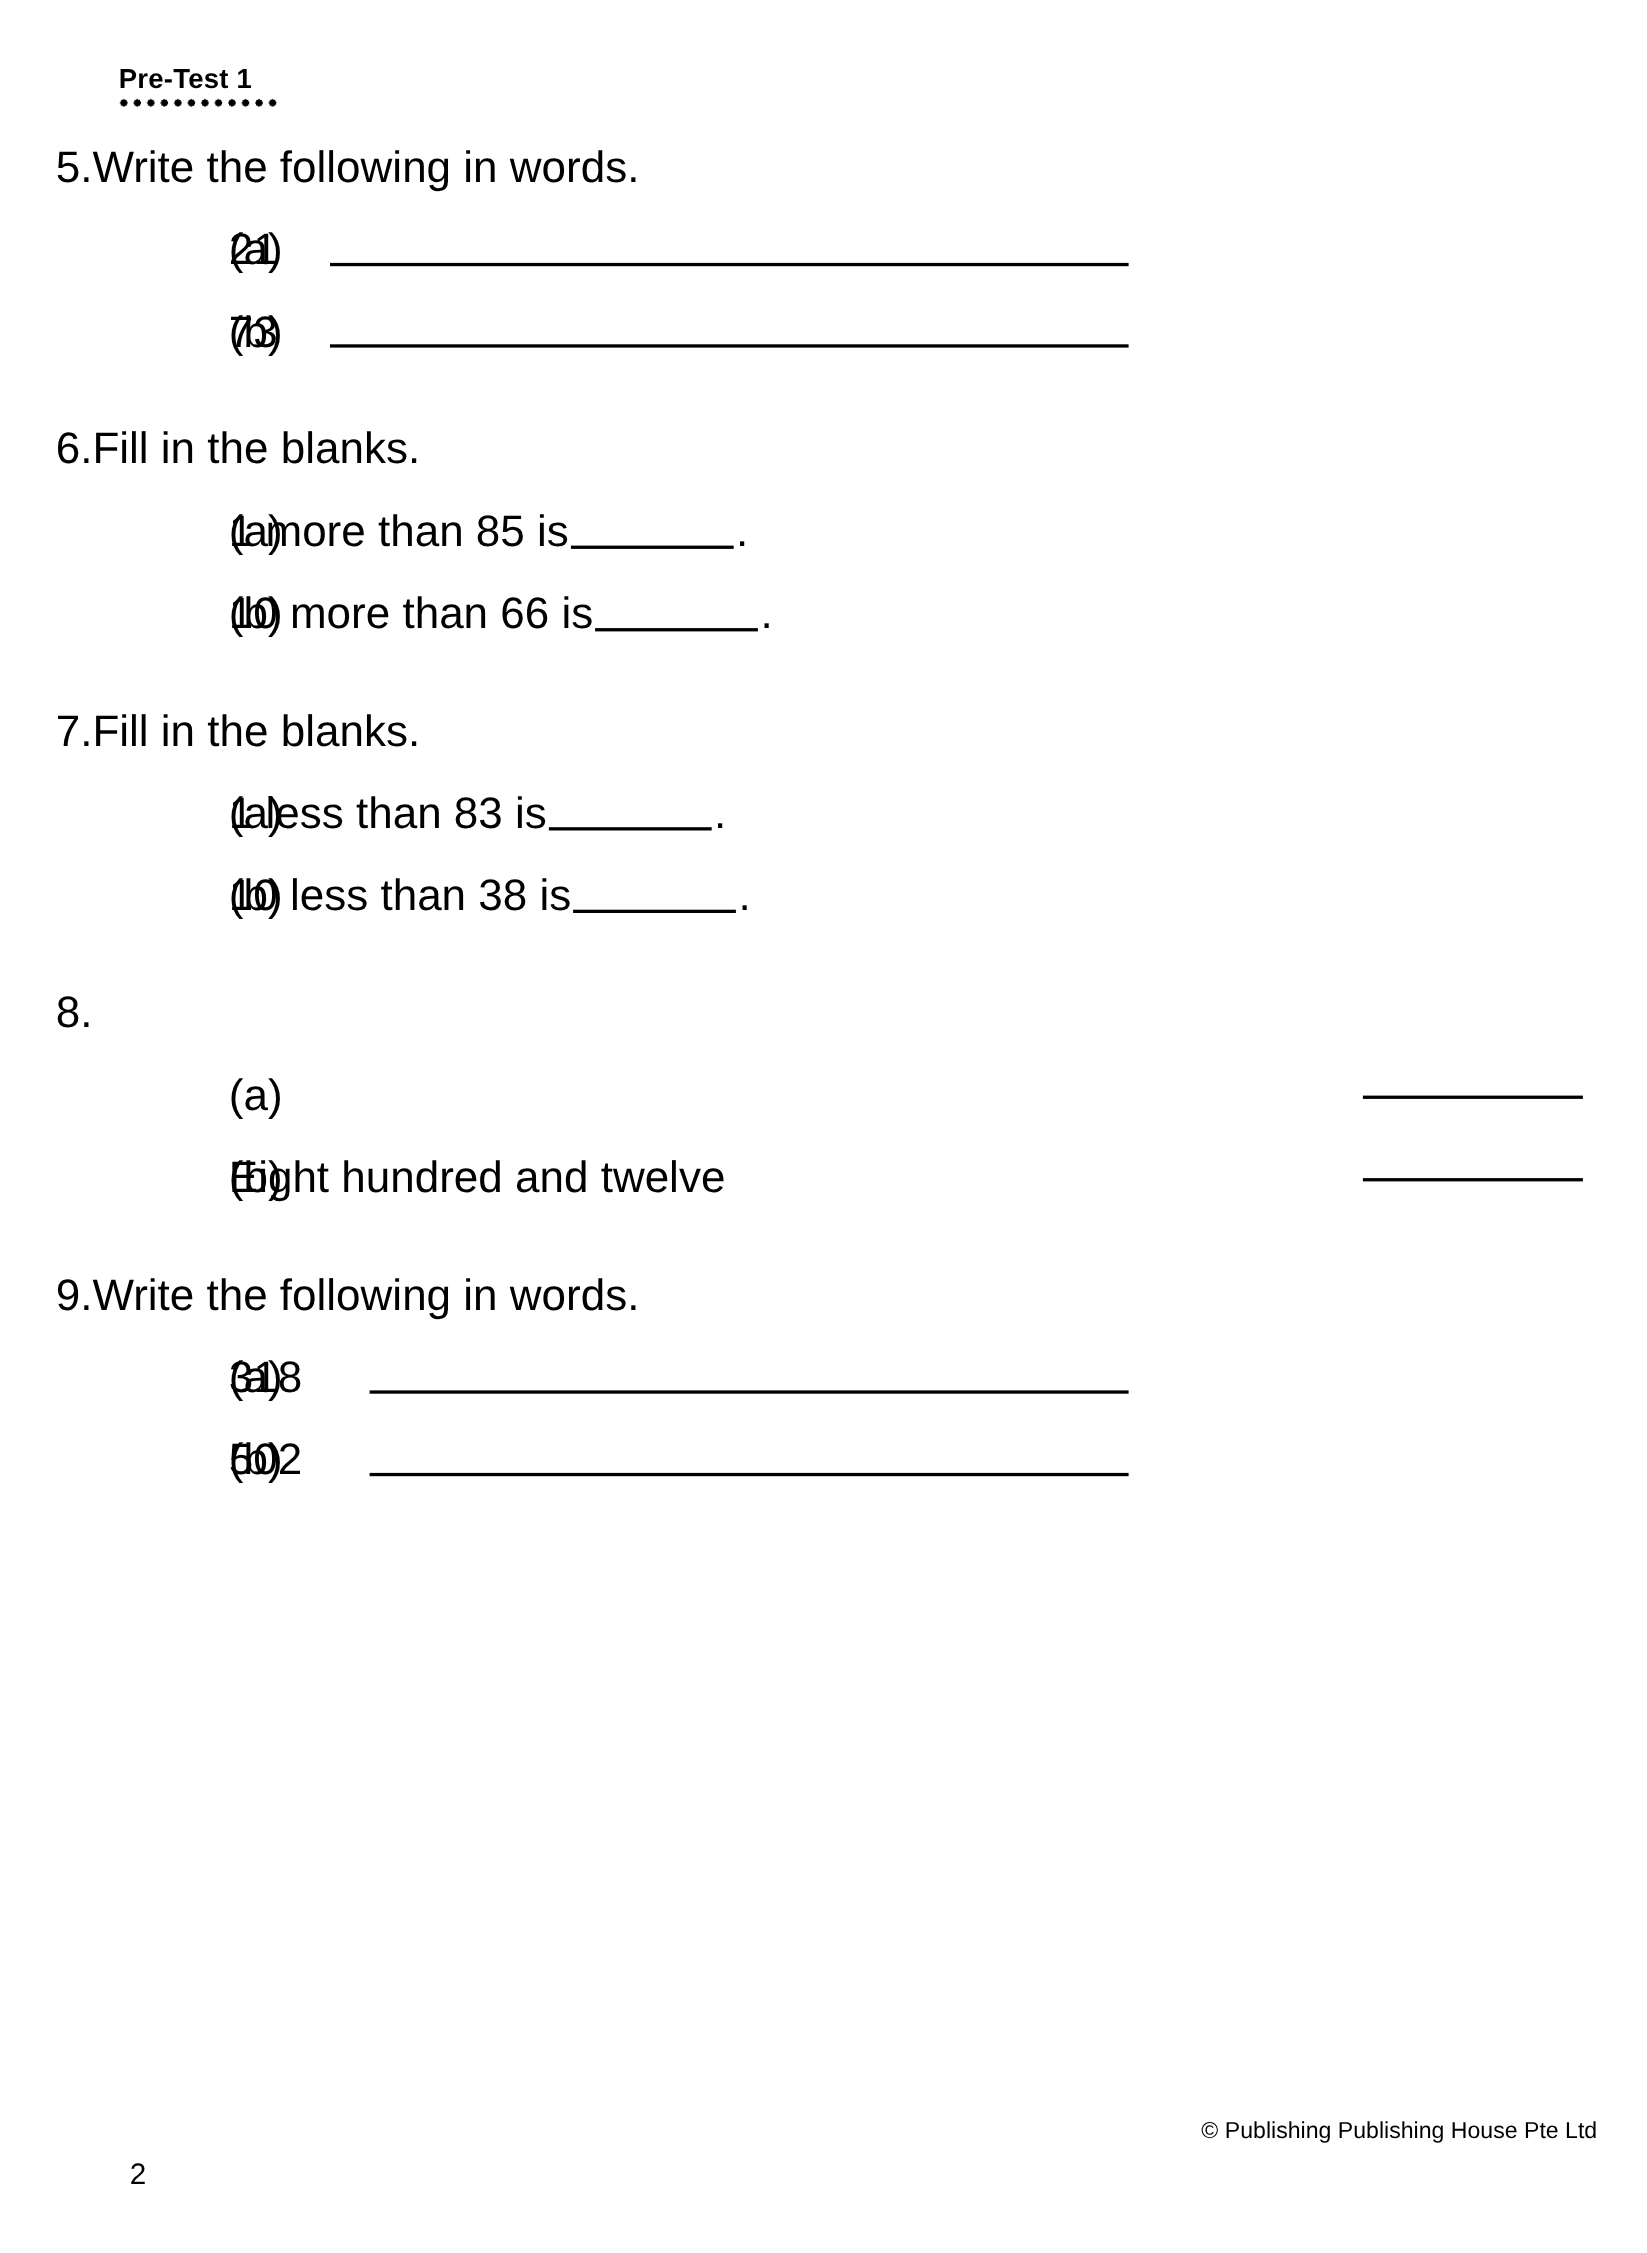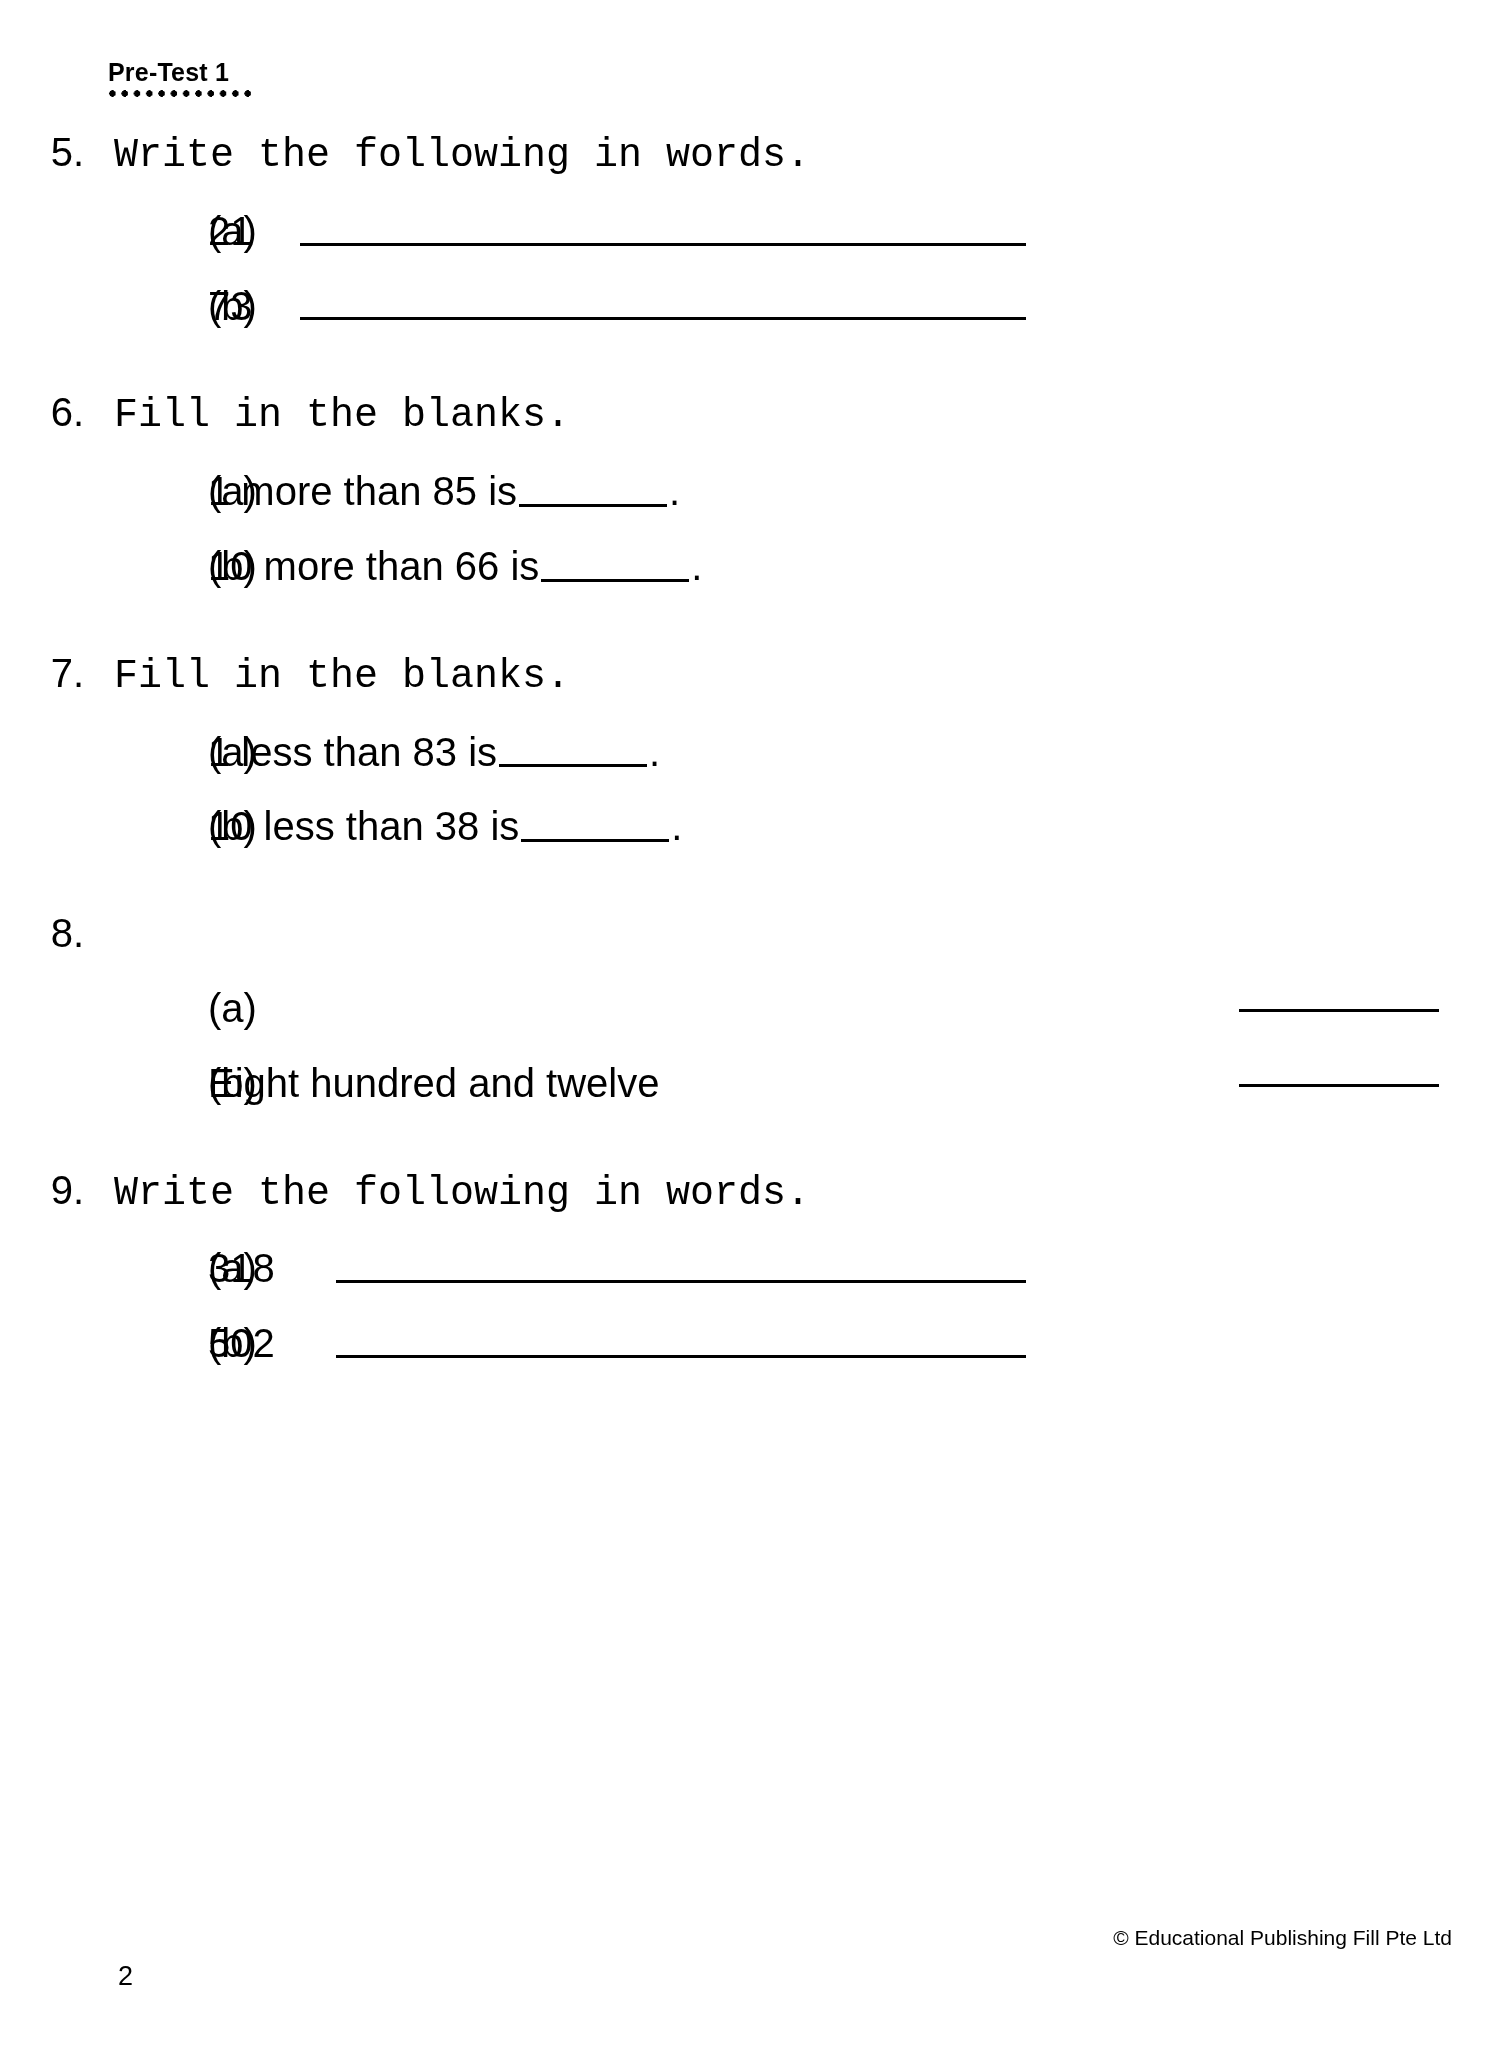--- a/index.html
+++ b/index.html
@@ -66,25 +66,23 @@
   }
   .q-num {
     width: 84px;
     flex: 0 0 84px;
     text-align: right;
     padding-right: 0px;
     font-size: 40px;
     line-height: 1.22;
   }
   .q-text {
-    margin-left: 30px;
     font-size: 40px;
     line-height: 1.22;
     white-space: nowrap;
-    font-family: Liberation Mono, monospace;
   }
 
   .parts {
     margin-top: 26px;
   }
 
   .part {
     display: flex;
     align-items: baseline;
     margin-bottom: 26px;
@@ -291,16 +289,16 @@
           <div class="part-body">
             <span class="num-prompt" style="min-width:128px">502</span>
             <span class="rule-long" style="width:690px"></span>
           </div>
         </div>
       </div>
     </div>
 
   </div>
 
-  <div class="footer-copy">© Educational Publishing Fill Pte Ltd</div>
+  <div class="footer-copy">© Publishing Publishing House Pte Ltd</div>
   <div class="footer-page">2</div>
 
 </div>
 
 </body></html>

